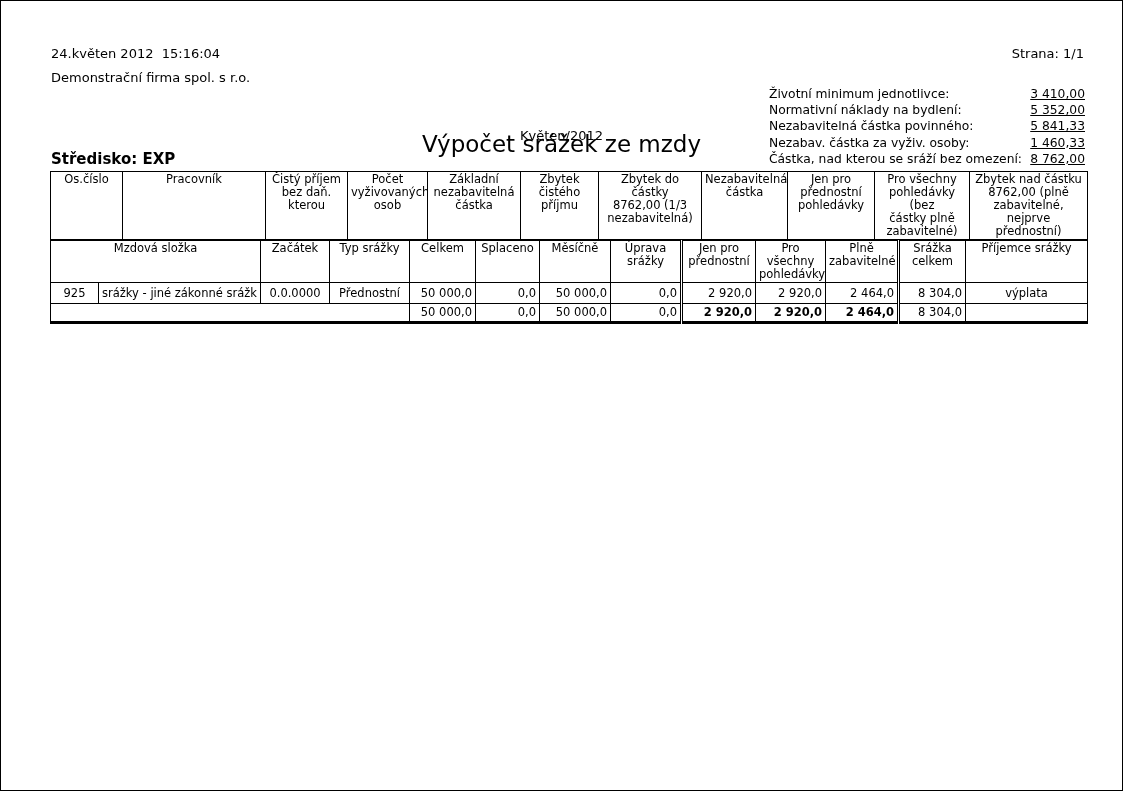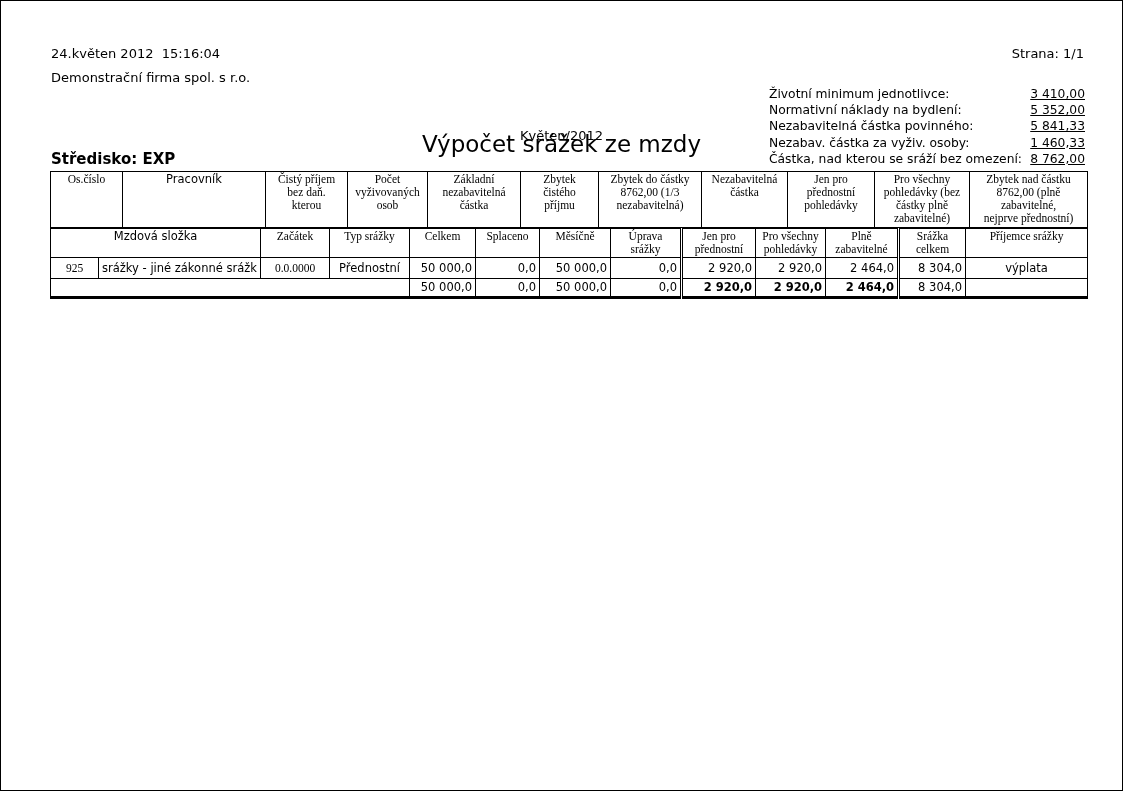--- a/index.html
+++ b/index.html
@@ -24,21 +24,21 @@
 
   table { border-collapse:collapse; table-layout:fixed; width:1037px;
           font-size:11.5px; line-height:13px; }
   th, td { border:1px solid #000; overflow:hidden; padding:1px 3px; }
   th { font-weight:normal; vertical-align:top; white-space:pre-line; }
   .t1 th { height:56px; }
   .t1 .r1 td { height:18px; vertical-align:middle; }
   .t2 th { height:27px; }
   .t2 .r2 td { height:21px; vertical-align:middle; }
   .t2 .rt td { height:19px; vertical-align:middle; border-bottom:3px solid #000; }
-  .c { text-align:center;font-family:Liberation Serif, serif; }
+  .c { text-align:center; }
   .l { text-align:center; }
   .n { text-align:right; }
   .b { font-weight:bold; }
   .dl { border-left:3px double #000; }
   .np { padding-left:1px; }
   .clip { white-space:nowrap; }
 </style>
 </head>
 <body>
 

